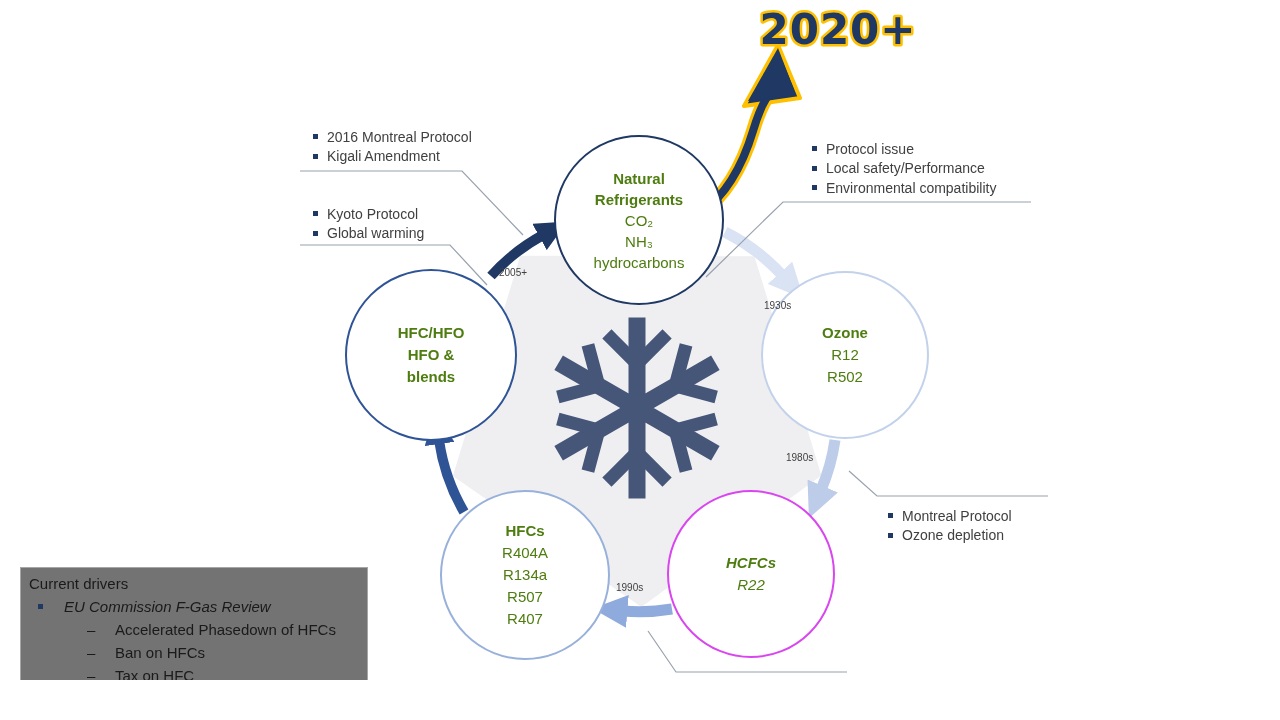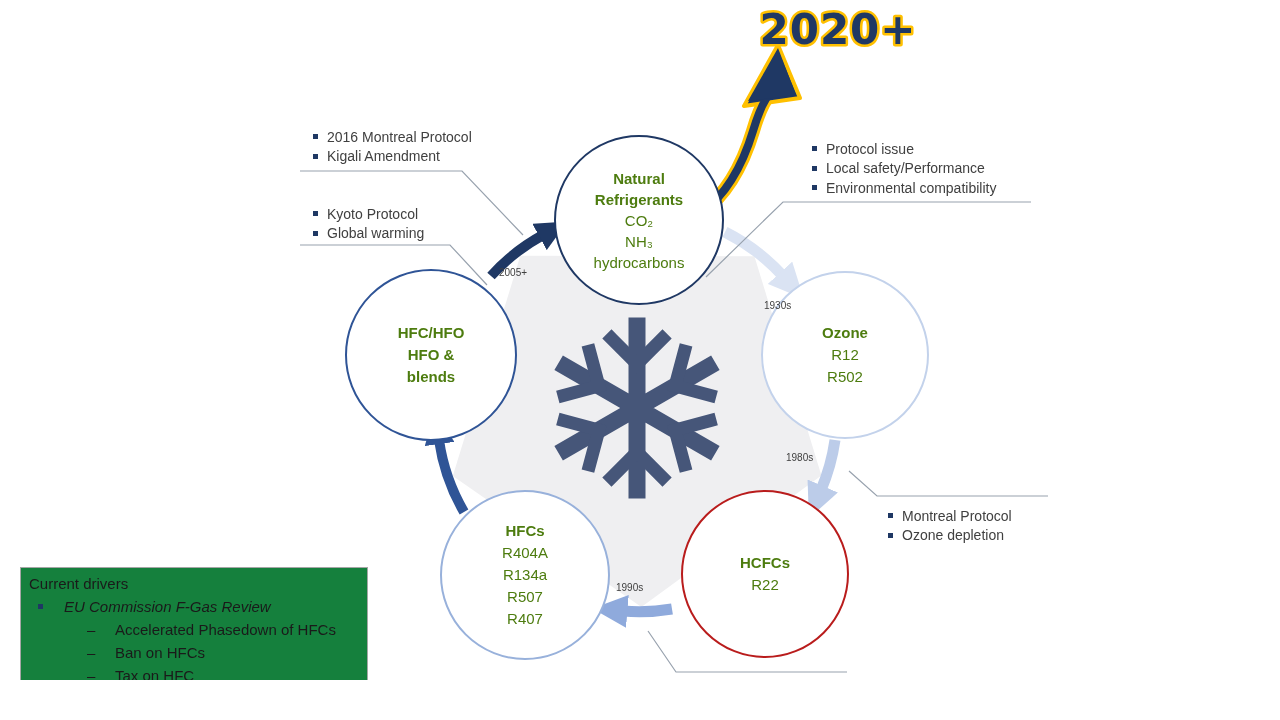--- a/index.html
+++ b/index.html
@@ -18,21 +18,21 @@
   .circle .t{font-weight:bold;}
   
   .era{position:absolute;font-size:10px;color:#404040;white-space:nowrap;}
   
   .ann{position:absolute;font-size:14px;color:#404040;}
   .ann-row{display:flex;align-items:center;height:19.5px;white-space:nowrap;}
   .sq{width:5px;height:5px;background:#1F3864;flex:none;margin-right:9px;}
   
   .drivers{
     position:absolute;left:20px;top:567px;width:348px;height:115px;
-    background:#15803d;border:1px solid #A6A6A6;box-sizing:border-box;
+    background:#737373;border:1px solid #A6A6A6;box-sizing:border-box;
     font-size:15px;color:#1a1a1a;padding:4px 8px;
   }
   .d-title{height:23px;line-height:23px;}
   .d-row{height:23px;line-height:23px;display:flex;align-items:center;font-style:italic;}
   .d-row .sq{margin-left:9px;margin-right:21px;}
   .d-sub{height:23px;line-height:23px;display:flex;}
   .d-sub .dash{margin-left:58px;width:28px;flex:none;}
 </style>
 </head>
 <body>
@@ -101,21 +101,21 @@
     <div>NH₃</div>
     <div>hydrocarbons</div>
   </div>
 
   <div class="circle" style="left:761px;top:271px;width:168px;height:168px;border:2px solid #C3D2EB;">
     <div class="t">Ozone</div>
     <div>R12</div>
     <div>R502</div>
   </div>
 
-  <div class="circle" style="left:681px;top:490px;width:168px;height:168px;border:2px solid #b91c1c;">
+  <div class="circle" style="left:667px;top:490px;width:168px;height:168px;border:2px solid #d946ef;font-style:italic;">
     <div class="t">HCFCs</div>
     <div>R22</div>
   </div>
 
   <div class="circle" style="left:440px;top:490px;width:170px;height:170px;border:2px solid #98B1DB;">
     <div class="t">HFCs</div>
     <div>R404A</div>
     <div>R134a</div>
     <div>R507</div>
     <div>R407</div>

